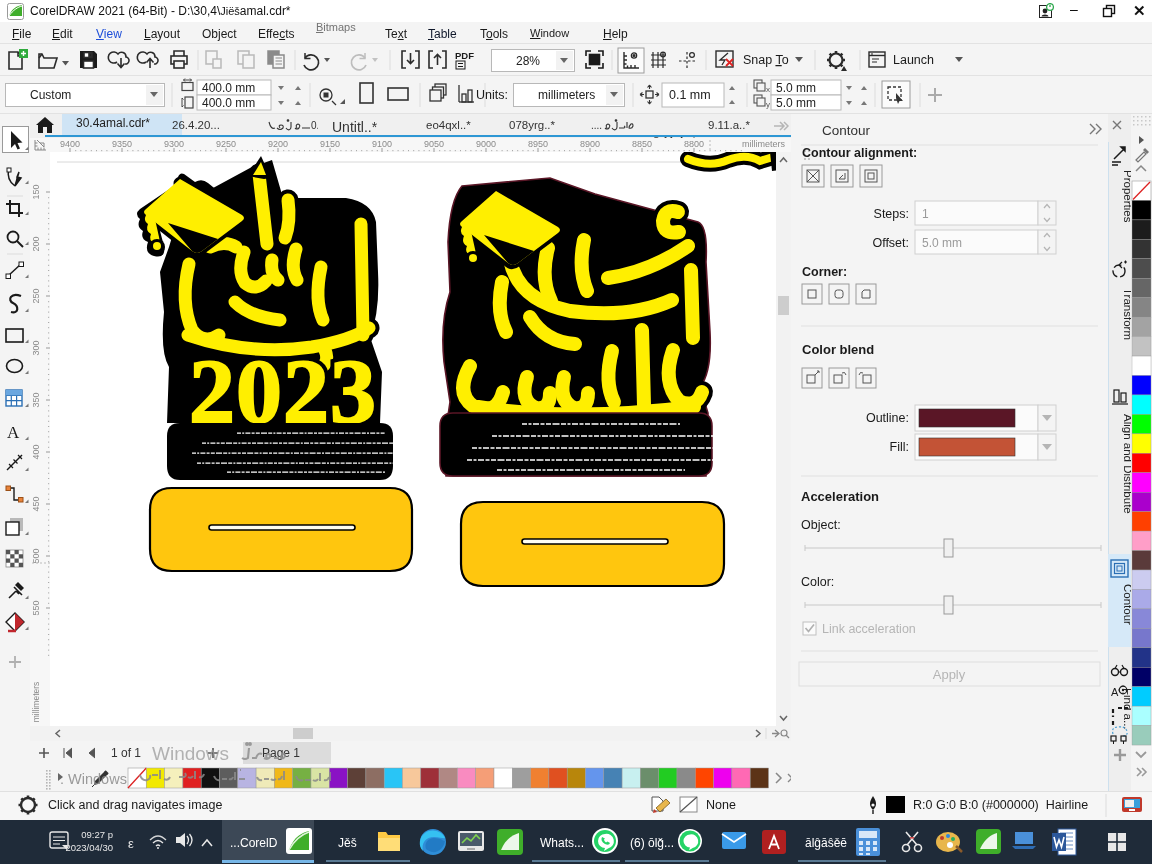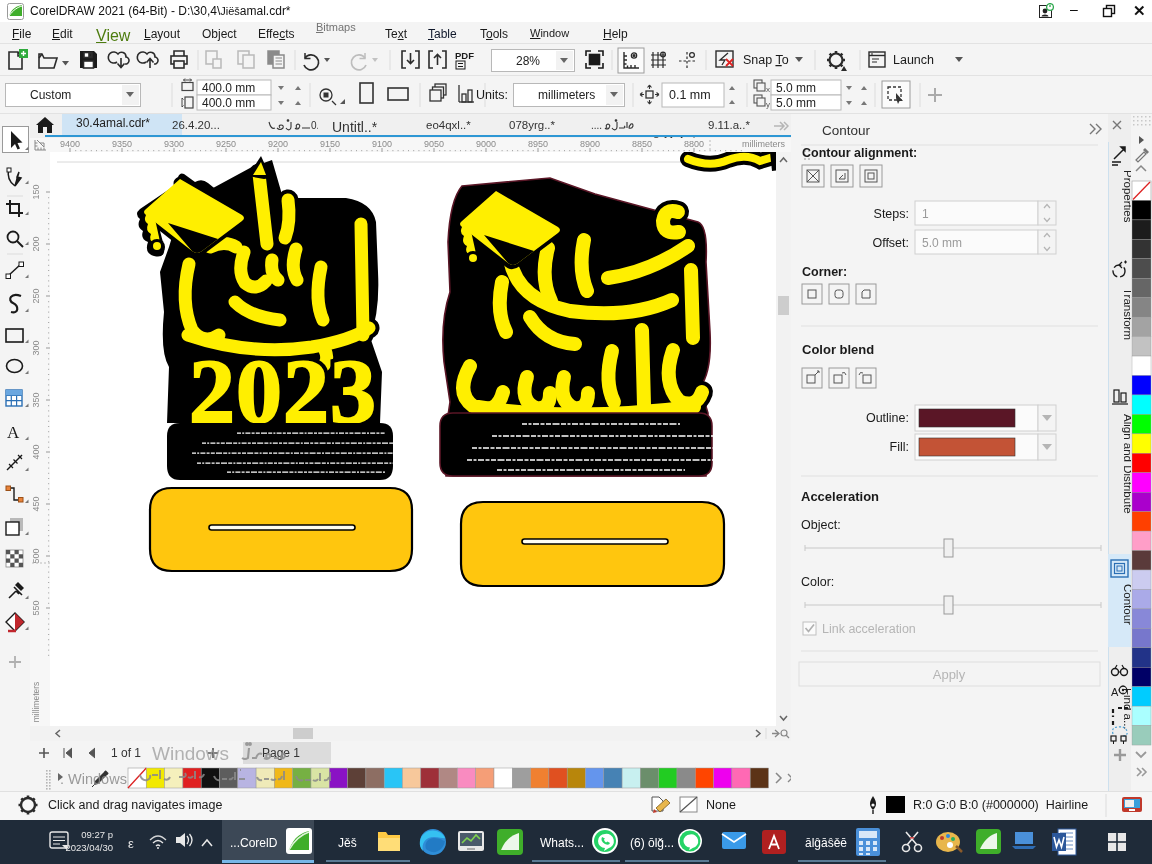--- a/index.html
+++ b/index.html
@@ -29,21 +29,21 @@
 <div class="tx" style="left:1070px;top:1px;font-size:14px;color:#111">–</div>
 <svg class="ab" style="left:1102px;top:4px" width="14" height="14" viewBox="0 0 14 14">
       <rect x="4.5" y="1.5" width="8" height="8" fill="#fff" stroke="#111" stroke-width="1.4"></rect>
       <rect x="1.5" y="4.5" width="8" height="8" fill="#fff" stroke="#111" stroke-width="1.4"></rect>
     </svg>
 <div class="tx" style="left:1133px;top:2px;font-size:15px;color:#111;font-weight:bold">✕</div>
 
 <div class="ab" style="left:0;top:22px;width:1152px;height:22px;background:#f4f4f4;border-bottom:1px solid #e2e2e2"></div>
 <div class="tx" style="left:12px;top:27px;font-size:12px;color:#1a1a1a"><u>F</u>ile</div>
 <div class="tx" style="left:52px;top:27px;font-size:12px;color:#1a1a1a"><u>E</u>dit</div>
-<div class="tx" style="left:96px;top:27px;font-size:16px;color:#4d7c0f"><u>V</u>iew</div>
+<div class="tx" style="left:96px;top:27px;font-size:12px;color:#1d4ed8"><u>V</u>iew</div>
 <div class="tx" style="left:144px;top:27px;font-size:12px;color:#1a1a1a"><u>L</u>ayout</div>
 <div class="tx" style="left:202px;top:27px;font-size:12px;color:#1a1a1a">Object</div>
 <div class="tx" style="left:258px;top:27px;font-size:12px;color:#1a1a1a">Effe<u>c</u>ts</div>
 <div class="tx" style="left:316px;top:21px;font-size:11px;color:#737373"><u>B</u>itmaps</div>
 <div class="tx" style="left:385px;top:27px;font-size:12px;color:#1a1a1a">Te<u>x</u>t</div>
 <div class="tx" style="left:428px;top:27px;font-size:12px;color:#0f172a"><u>T</u>able</div>
 <div class="tx" style="left:480px;top:27px;font-size:12px;color:#1a1a1a">T<u>o</u>ols</div>
 <div class="tx" style="left:530px;top:27px;font-size:11px;color:#1a1a1a"><u>W</u>indow</div>
 <div class="tx" style="left:603px;top:27px;font-size:12px;color:#1a1a1a"><u>H</u>elp</div>
 
@@ -187,21 +187,21 @@
         <rect x="0" y="0" width="16" height="15"></rect>
         <path d="M0 3.5 h16"></path>
         <path d="M2 2 h2" stroke-width="1.1"></path>
         <path d="M3 7 h7 M3 10 h5" stroke-width="1.1"></path>
       </g>
  <text x="310" y="20" font-size="12.5" fill="#1a1a1a" font-family="Liberation Sans">Launch</text>
  <path d="M372 13 l8 0 l-4 5 z" fill="#555"></path>
 </svg>
 
 <div class="ab" style="left:0;top:76px;width:1152px;height:38px;background:#f4f4f4;border-bottom:1px solid #e2e2e2" id="propbar"></div>
-<div class="cbx" style="left:5px;top:83px;width:136px;height:24px">Custom<span class="dd">
+<div class="cbx" style="left:5px;top:83px;width:160px;height:24px">Custom<span class="dd">
         <svg width="9" height="6">
           <path d="M0 0 L8 0 L4 5 Z" fill="#666"></path>
         </svg>
       </span></div>
 <svg class="ab" style="left:170px;top:76px" width="982" height="38" viewBox="0 0 982 38">
  <line x1="2" y1="7" x2="2" y2="31" stroke="#dcdcdc"></line>
 
  <g stroke="#444" stroke-width="1.2" fill="none">
         <rect x="12" y="6.5" width="11" height="8"></rect>
         <path d="M13.5 4 h8 M13.5 4 l1.5 1.5 M13.5 4 l1.5 -1.5 M21.5 4 l-1.5 1.5 M21.5 4 l-1.5 -1.5" stroke-width="1"></path>

